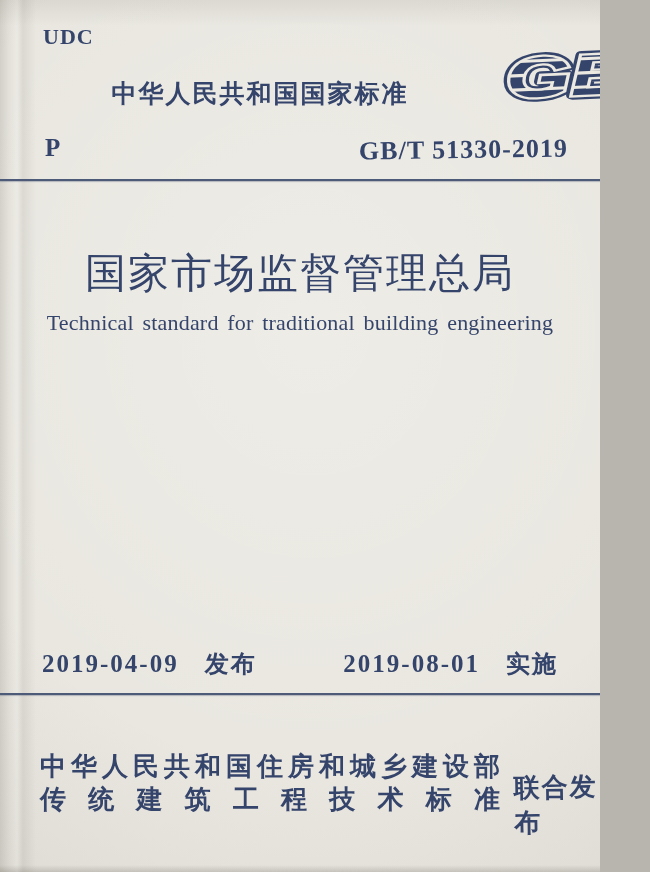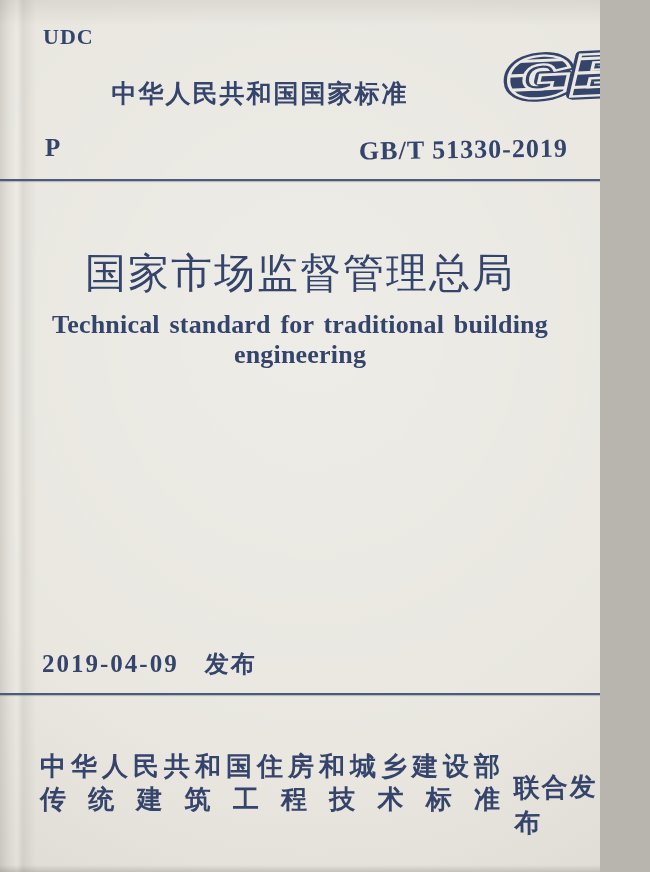--- a/index.html
+++ b/index.html
@@ -40,21 +40,21 @@
   .rule{left:0;width:650px;height:2px;background:#4d5a78;box-shadow:0 1px 1px rgba(77,90,120,.35);}
   .rule-top{top:179px;}
   .rule-bottom{top:693px;}
 
   .title-cn{
     left:0;right:0;top:246px;text-align:center;
     font-size:41px;font-weight:400;letter-spacing:2px;
   }
   .title-en{
     left:0;right:0;top:310px;text-align:center;
-    font-size:26px;font-weight:700;letter-spacing:.2px;word-spacing:3px;
+    font-size:22px;font-weight:400;letter-spacing:.2px;word-spacing:3px;
   }
 
   .date-row{left:0;right:16px;top:648px;height:30px;}
   .date-left{position:absolute;left:42px;top:0;}
   .date-right{position:absolute;right:26px;top:0;}
   .date-num{font-size:25px;font-weight:700;letter-spacing:2px;}
   .date-label{
     font-family:"Liberation Sans", sans-serif;
     font-size:24px;font-weight:700;margin-left:26px;letter-spacing:2px;
   }
@@ -104,20 +104,23 @@
 
   <div class="abs rule rule-top"></div>
 
   <div class="abs title-cn ink">国家市场监督管理总局</div>
   <div class="abs title-en ink">Technical standard for traditional building engineering</div>
 
   <div class="abs date-row">
     <div class="date-left">
       <span class="date-num">2019-04-09</span><span class="date-label">发布</span>
     </div>
+    <div class="date-right">
+      <span class="date-num">2019-08-01</span><span class="date-label">实施</span>
+    </div>
   </div>
 
   <div class="abs rule rule-bottom"></div>
 
   <div class="abs issuer ink">
     <div class="issuer-line">中华人民共和国住房和城乡建设部</div>
     <div class="issuer-line">传统建筑工程技术标准</div>
   </div>
 
   <div class="abs joint ink">联合发布</div>

